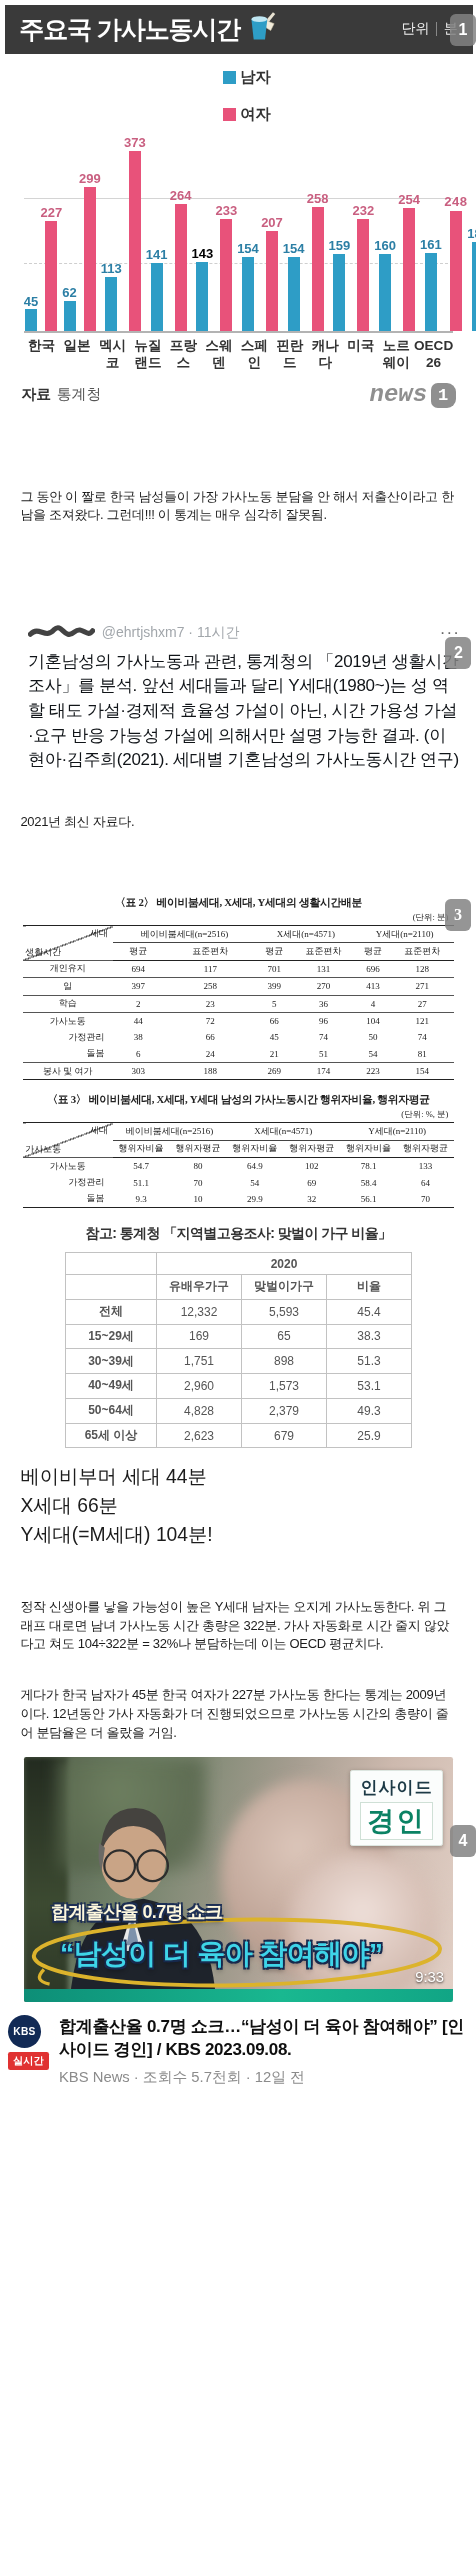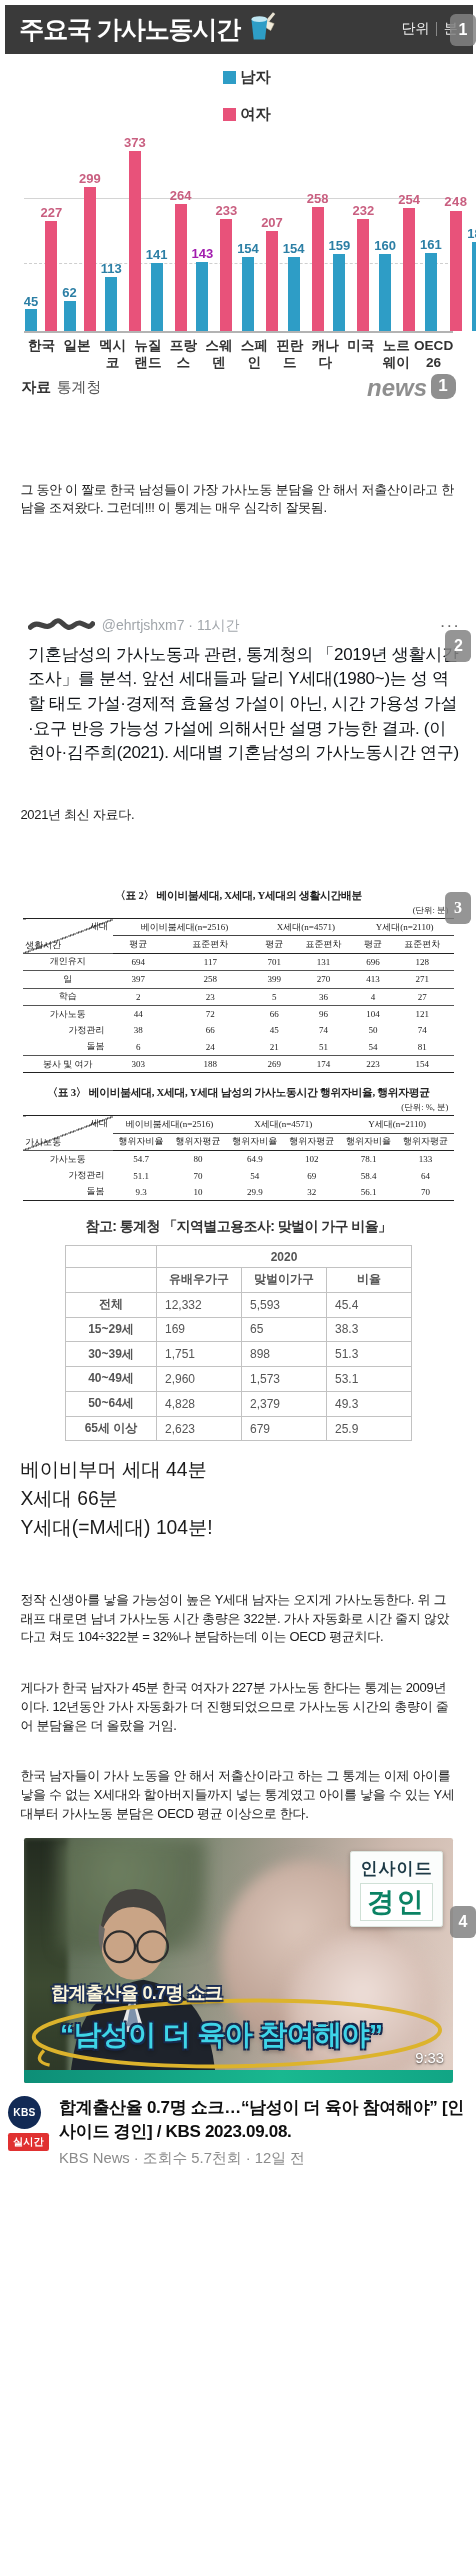--- a/index.html
+++ b/index.html
@@ -21,24 +21,24 @@
   .plot{position:relative;height:200px;margin:5.7px 19.3px 0 19.3px;border-bottom:2.3px solid #b3b3b3;}
   .refline{position:absolute;left:0;right:0;height:0;border-top:1.1px solid #d4d4d4;z-index:0;}
   .refline.dashed{border-top-style:dashed;border-top-color:#cfcfcf;}
   .groups{position:absolute;left:0;right:0;bottom:0;top:0;display:flex;z-index:2;}
   .group{flex:1;display:flex;align-items:flex-end;justify-content:center;gap:2.3px;}
   .barcol{display:flex;flex-direction:column;align-items:center;justify-content:flex-end;}
   .vlabel{font-size:13px;font-weight:bold;margin-bottom:1.7px;line-height:1;}
   .bar{width:12px;}
   .cats{display:flex;margin:5.7px 19.3px 0 19.3px;}
   .cat{flex:1;text-align:center;font-size:13.6px;color:#333;font-weight:bold;white-space:pre-line;line-height:1.2;}
-  .srcrow{display:flex;justify-content:space-between;align-items:center;margin:2px 17px 0 17px;height:29.5px;}
+  .srcrow{display:flex;justify-content:space-between;align-items:center;margin:9px 17px 0 17px;height:29.5px;}
   .source{font-size:14.8px;color:#555;}
   .source b{color:#333;margin-right:5.7px;}
-  .news1{display:flex;align-items:flex-start;gap:3.4px;color:#8f8f8f;font-weight:800;font-size:24px;font-style:italic;}
+  .news1{display:flex;align-items:flex-end;gap:3.4px;color:#8f8f8f;font-weight:800;font-size:24px;font-style:italic;font-family:Liberation Mono, monospace;}
   .news1 .one{font-style:normal;width:25px;height:25px;background:#8f8f8f;color:#fff;border-radius:6.8px 9px 9px 6.8px;
               display:flex;align-items:center;justify-content:center;font-size:17px;}
   
   .para{margin:0 20.4px;font-size:13px;line-height:1.44;color:#1c1c1c;letter-spacing:-0.3px;}
   .gen-lines div{margin:0 20.4px;font-size:19.3px;line-height:1.5;color:#1c1c1c;}
   
   .tweet{position:relative;margin:0 17px 0 28px;}
   .tweet-head{display:flex;align-items:center;gap:6.8px;height:23px;}
   .scribble{width:67px;height:17px;}
   .handle{color:#8a9096;font-size:14px;opacity:.8;}
@@ -62,21 +62,21 @@
   table.paper tr.sub th, table.paper tr.sub td{border-top:none;}
   table.paper tr.last td, table.paper tr.last th{border-bottom:1.7px solid #222;}
   th.rlabel{text-align:center;padding-left:3.4px;}
   th.rlabel.ind{text-align:right;padding-right:8px;}
   
   .reft{margin:0 auto;color:#555;}
   .reft .cap{text-align:center;font-size:14px;font-weight:bold;color:#333;margin-bottom:9px;letter-spacing:-0.6px;}
   table.grid{border-collapse:collapse;margin:0 auto;font-size:12px;color:#555;}
   table.grid th, table.grid td{border:0.6px solid #c2c2c2;padding:3.4px 8px;}
   table.grid th{font-weight:bold;}
-  table.grid td.num{text-align:left;min-width:68px;}
+  table.grid td.num{text-align:center;min-width:68px;}
   table.grid th.rowl{min-width:74px;font-weight:bold;text-align:center;}
   
   .video{position:relative;margin:0 24px;width:429px;height:245px;border-radius:2.3px;overflow:hidden;
          background:linear-gradient(105deg,#4e5a48 0%,#73836b 28%,#a59d90 55%,#cdb9ae 75%,#e2d0c6 100%);}
   .v-left-dark{position:absolute;left:0;top:0;bottom:0;width:44px;
          background:linear-gradient(180deg,#232b20,#3c4a31 60%,#2c3626);filter:blur(2.8px);}
   .v-foliage{position:absolute;left:34px;top:0;width:148px;height:114px;
          background:radial-gradient(circle at 40% 30%, #6f8160, #55644a 70%, transparent 100%);filter:blur(8px);opacity:.8;}
   .v-baby{position:absolute;right:62px;top:23px;width:170px;height:193px;border-radius:50%;
          background:radial-gradient(circle at 45% 35%, #dcc6ba, #b79b8d 75%);filter:blur(6.8px);}
@@ -183,21 +183,21 @@
               <div class="vlabel" style="color: rgb(44, 127, 165);">141</div>
               <div class="bar" style="height: 68px; background: rgb(46, 157, 198);"></div>
             </div>
             <div class="barcol">
               <div class="vlabel" style="color: rgb(201, 95, 128);">264</div>
               <div class="bar" style="height: 127px; background: rgb(232, 82, 122);"></div>
             </div>
           </div>
           <div class="group">
             <div class="barcol">
-              <div class="vlabel" style="color: #a21caf;">143</div>
+              <div class="vlabel" style="color: #000000;">143</div>
               <div class="bar" style="height: 69px; background: rgb(46, 157, 198);"></div>
             </div>
             <div class="barcol">
               <div class="vlabel" style="color: rgb(201, 95, 128);">233</div>
               <div class="bar" style="height: 112px; background: rgb(232, 82, 122);"></div>
             </div>
           </div>
           <div class="group">
             <div class="barcol">
               <div class="vlabel" style="color: rgb(44, 127, 165);">154</div>
@@ -502,21 +502,20 @@
   </div>
 
   <div class="gen-lines" style="margin-top:14.8px;" id="genlines">
       <div>베이비부머 세대 44분</div>
       <div>X세대 66분</div>
       <div>Y세대(=M세대) 104분!</div>
     </div>
 
   <div class="para" style="margin-top:48px;">정작 신생아를 낳을 가능성이 높은 Y세대 남자는 오지게 가사노동한다. 위 그래프 대로면 남녀 가사노동 시간 총량은 322분. 가사 자동화로 시간 줄지 않았다고 쳐도 104÷322분 = 32%나 분담하는데 이는 OECD 평균치다.</div>
   <div class="para" style="margin-top:32px;">게다가 한국 남자가 45분 한국 여자가 227분 가사노동 한다는 통계는 2009년이다. 12년동안 가사 자동화가 더 진행되었으므로 가사노동 시간의 총량이 줄어 분담율은 더 올랐을 거임.</div>
-  <div class="para" style="margin-top:32px;">한국 남자들이 가사 노동을 안 해서 저출산이라고 하는 그 통계는 이제 아이를 낳을 수 없는 X세대와 할아버지들까지 넣는 통계였고 아이를 낳을 수 있는 Y세대부터 가사노동 분담은 OECD 평균 이상으로 한다.</div>
 
   <div style="position:relative;margin-top:14.8px;">
     <div class="badge" style="top:68px;">4</div>
     <div class="video">
       <div class="v-left-dark"></div>
       <div class="v-foliage"></div>
       <div class="v-baby"></div>
       <div class="v-baby2"></div>
       <svg class="mansvg" viewBox="0 0 340 400" width="193" height="227">
         <path d="M40 400 Q48 290 95 252 Q135 222 170 218 Q225 228 255 262 Q292 305 298 400 Z" fill="#1e232b"></path>

